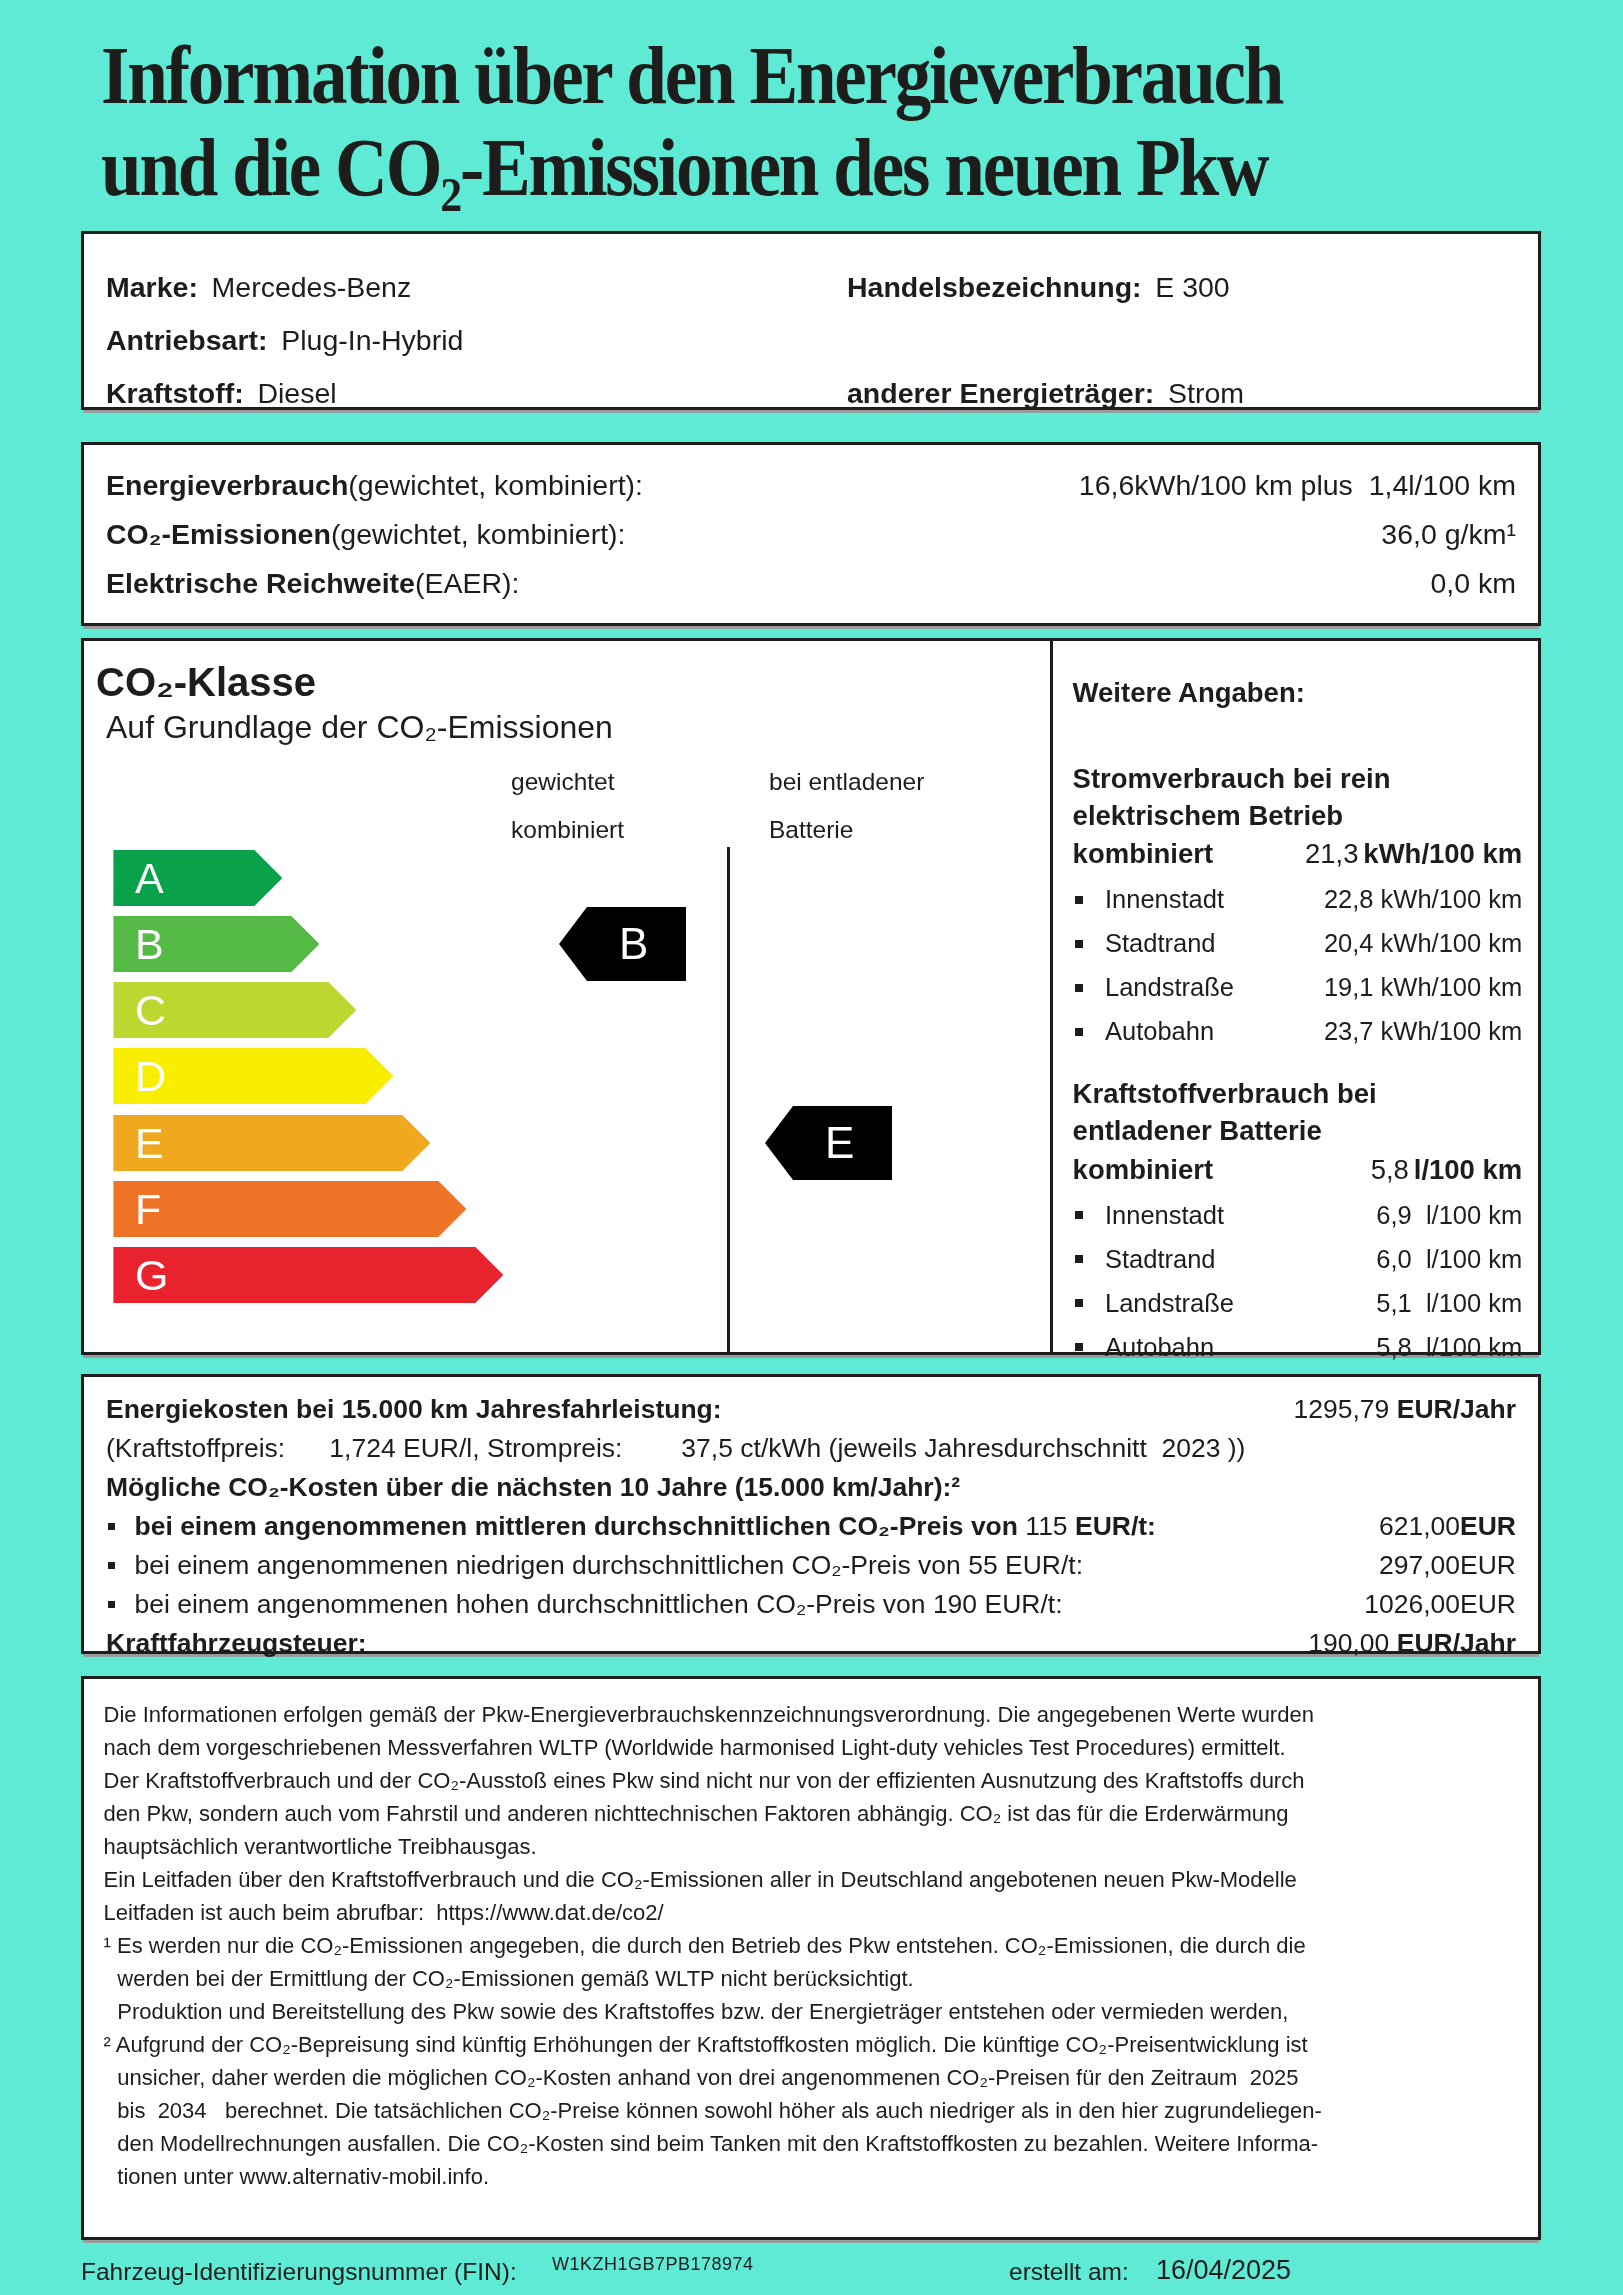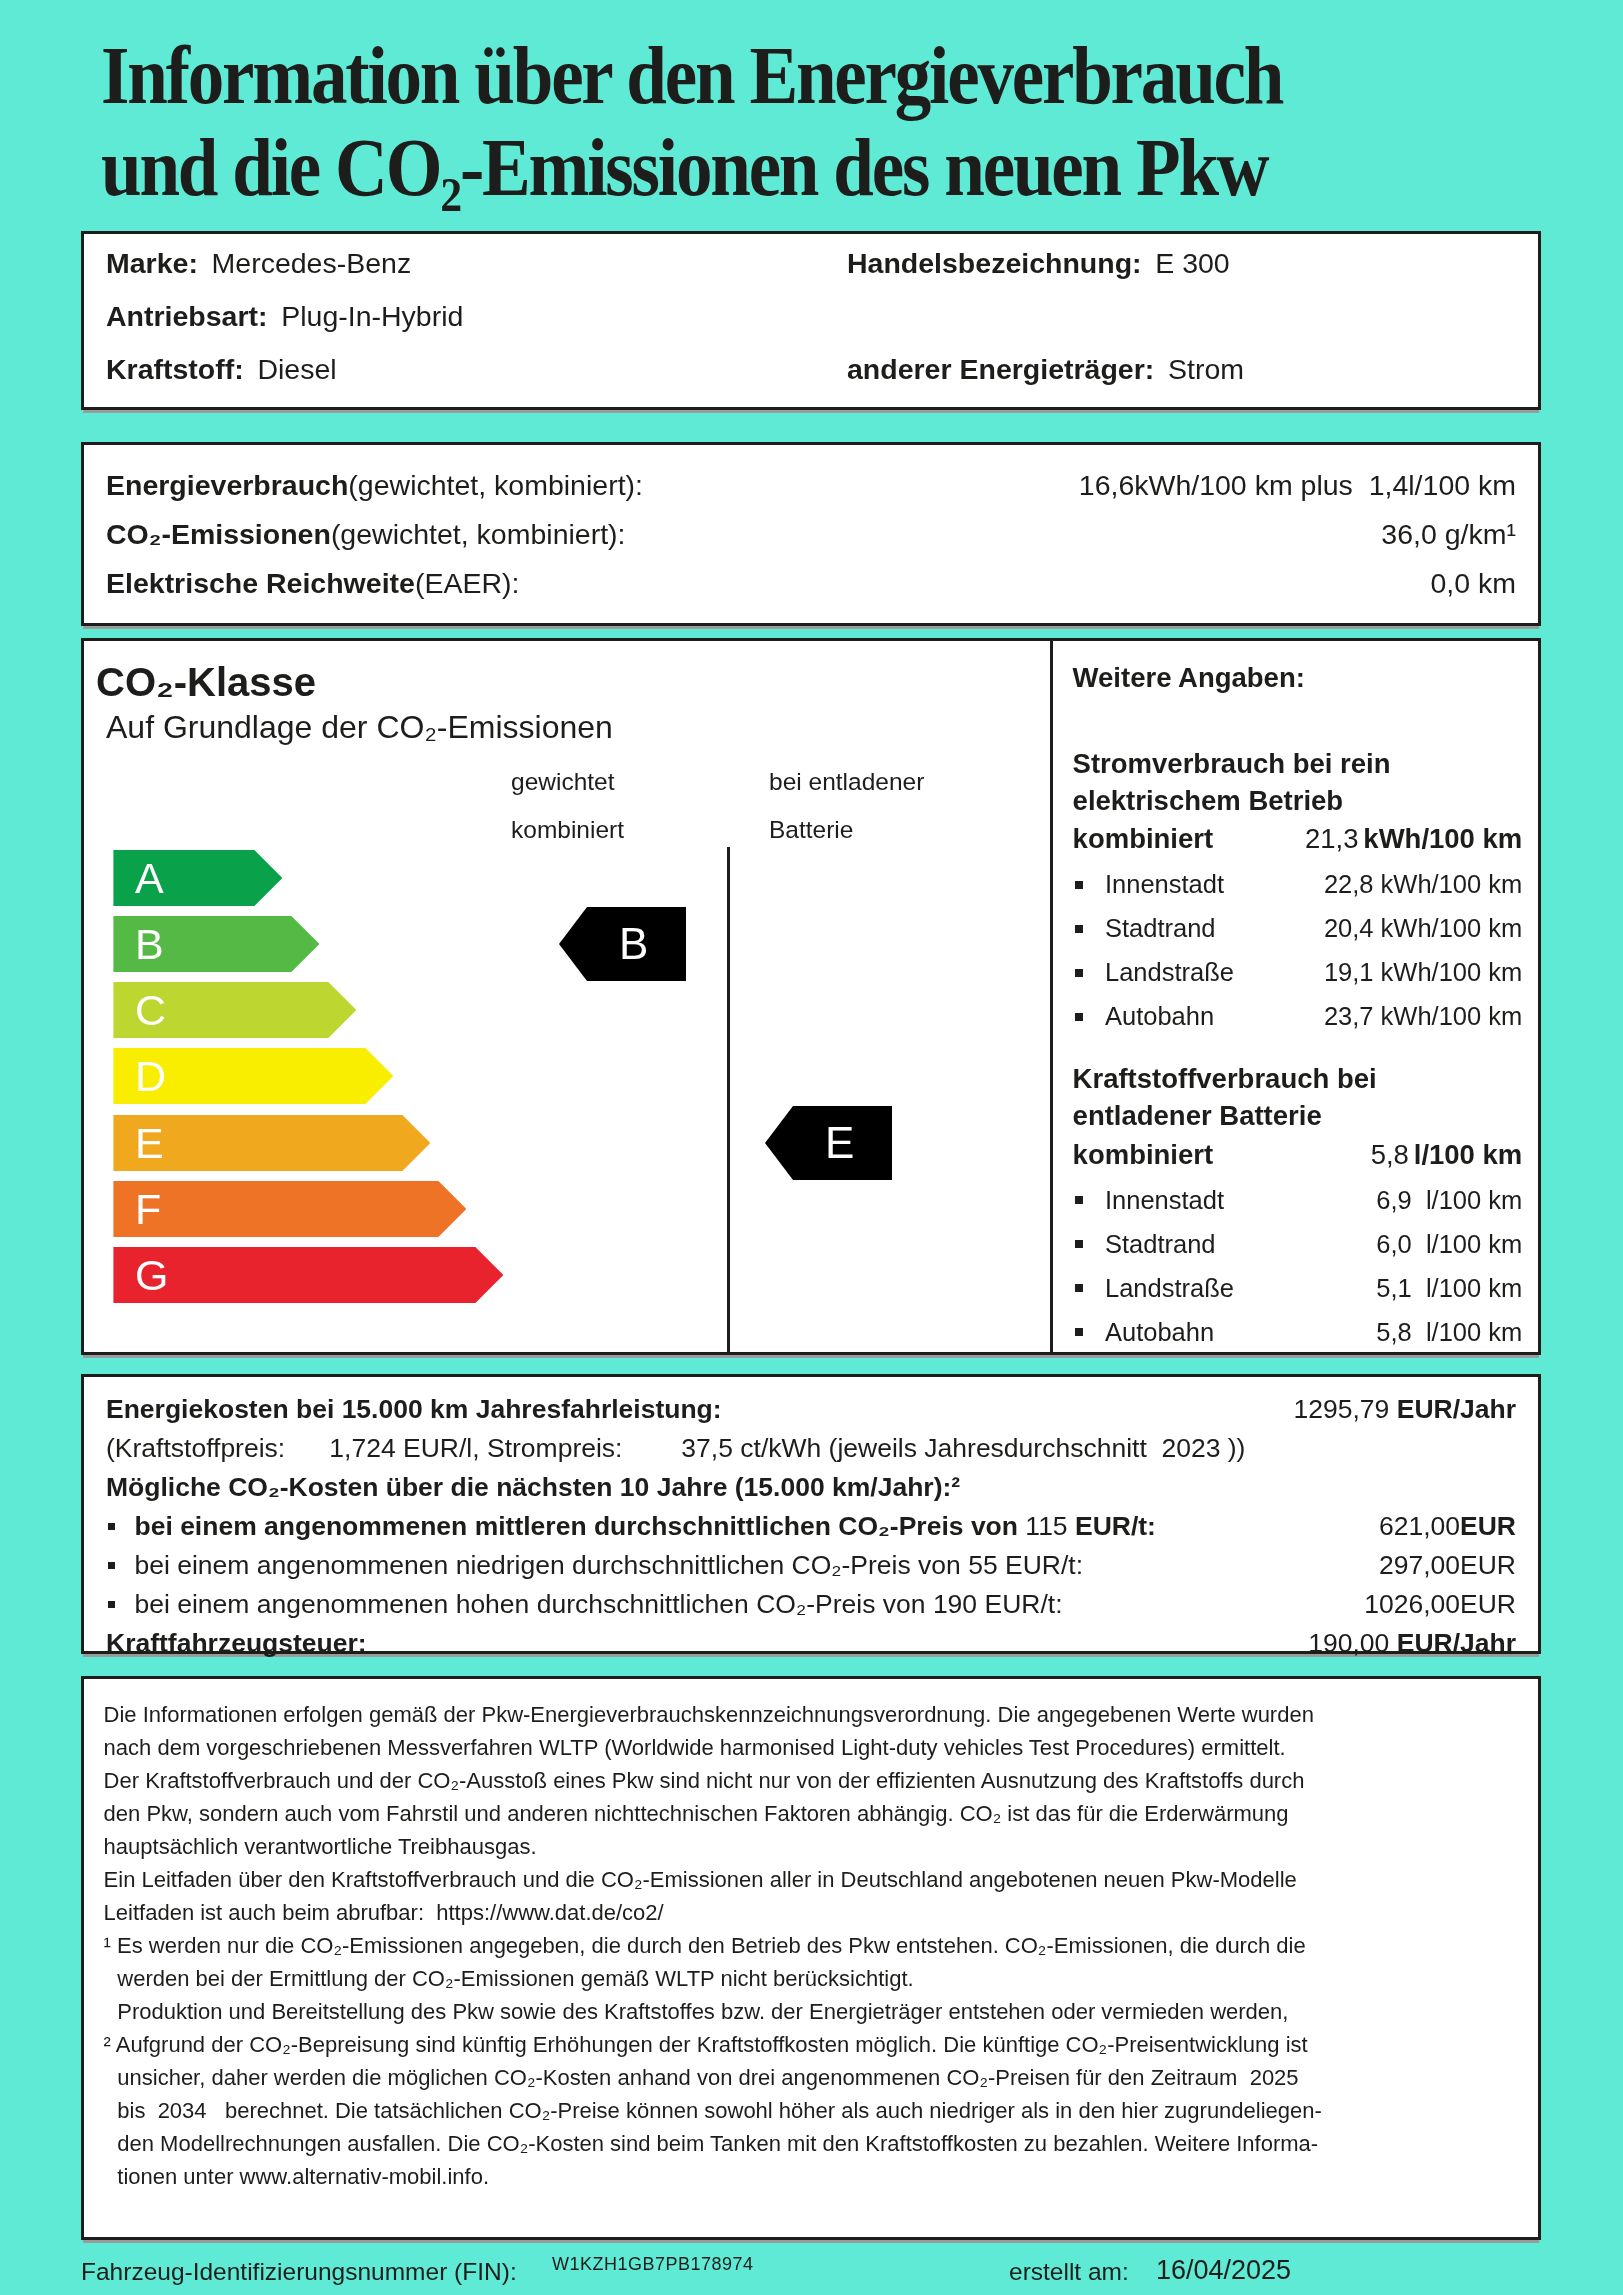--- a/index.html
+++ b/index.html
@@ -6,21 +6,21 @@
   .page{position:relative;width:1623px;height:2295px;background:#5eead4;
         font-family:"Liberation Sans","DejaVu Sans",sans-serif;color:#1d1d1b;overflow:hidden;}
   .b{font-weight:bold;}
   .title{position:absolute;left:101px;top:29.4px;margin:0;
          font-family:"Liberation Serif","DejaVu Serif",serif;font-weight:bold;
          font-size:83px;line-height:92px;letter-spacing:-2.5px;
          transform:scaleX(0.88);transform-origin:0 0;white-space:nowrap;}
   .box{position:absolute;left:81px;width:1460px;border:3.4px solid #1d1d1b;
        box-sizing:border-box;background:#fff;box-shadow:0 4.9px 0 -2px #9a9a9a;}
   
-  .box-vehicle{top:231px;height:179px;padding:3px 22px;font-size:28.5px;}
+  .box-vehicle{top:231px;height:179px;padding:27px 22px;font-size:28.5px;}
   .v-row{position:relative;height:53px;display:flex;align-items:center;}
   .v-label{font-weight:bold;margin-right:13.7px;}
   .v-right{position:absolute;left:741px;display:flex;align-items:center;}
   
   .box-energy{top:442px;height:184px;padding:15.7px 22px;font-size:28.5px;}
   .e-row{display:flex;align-items:center;height:49px;}
   .e-val{margin-left:auto;white-space:pre;}
   
   .box-co2{top:638px;height:717px;padding:0;}
   .co2-left{position:absolute;left:0;top:0;width:966px;height:100%;}
@@ -34,21 +34,21 @@
   .divider{position:absolute;left:643px;top:206px;width:2.5px;height:505px;background:#1d1d1b;}
   .arrow{position:absolute;left:29.4px;height:56px;color:#fff;font-size:43px;
          display:flex;align-items:center;padding-left:21.6px;box-sizing:border-box;
          clip-path:polygon(0 0,calc(100% - 28px) 0,100% 50%,calc(100% - 28px) 100%,0 100%);}
   .marker{position:absolute;width:127px;height:74px;background:#000;color:#fff;font-size:44px;
           display:flex;align-items:center;justify-content:center;box-sizing:border-box;
           padding-left:22.6px;clip-path:polygon(28px 0,100% 0,100% 100%,28px 100%,0 50%);}
   .marker-b{left:475px;top:266px;}
   .marker-e{left:681px;top:465px;}
   
-  .wa-h{font-size:27.5px;font-weight:bold;}
+  .wa-h{font-size:27.5px;font-weight:bold;margin-top:15px;}
   .sec-h{font-size:27.5px;font-weight:bold;line-height:37px;}
   .sec1{margin-top:51px;}
   .sec2{margin-top:28.5px;}
   .comb{display:flex;align-items:baseline;font-size:27.5px;margin-top:4.9px;}
   .comb .num{margin-left:auto;text-align:right;}
   .comb .unit{font-weight:bold;margin-left:4.9px;}
   .bullet{display:flex;align-items:center;font-size:25.5px;margin-top:15px;}
   .sq{width:7.9px;height:7.9px;background:#1d1d1b;margin:0 21.6px 0 2.9px;flex:none;}
   .bullet .num{margin-left:auto;text-align:center;min-width:54px;}
   .bullet .unit{margin-left:4.9px;}

